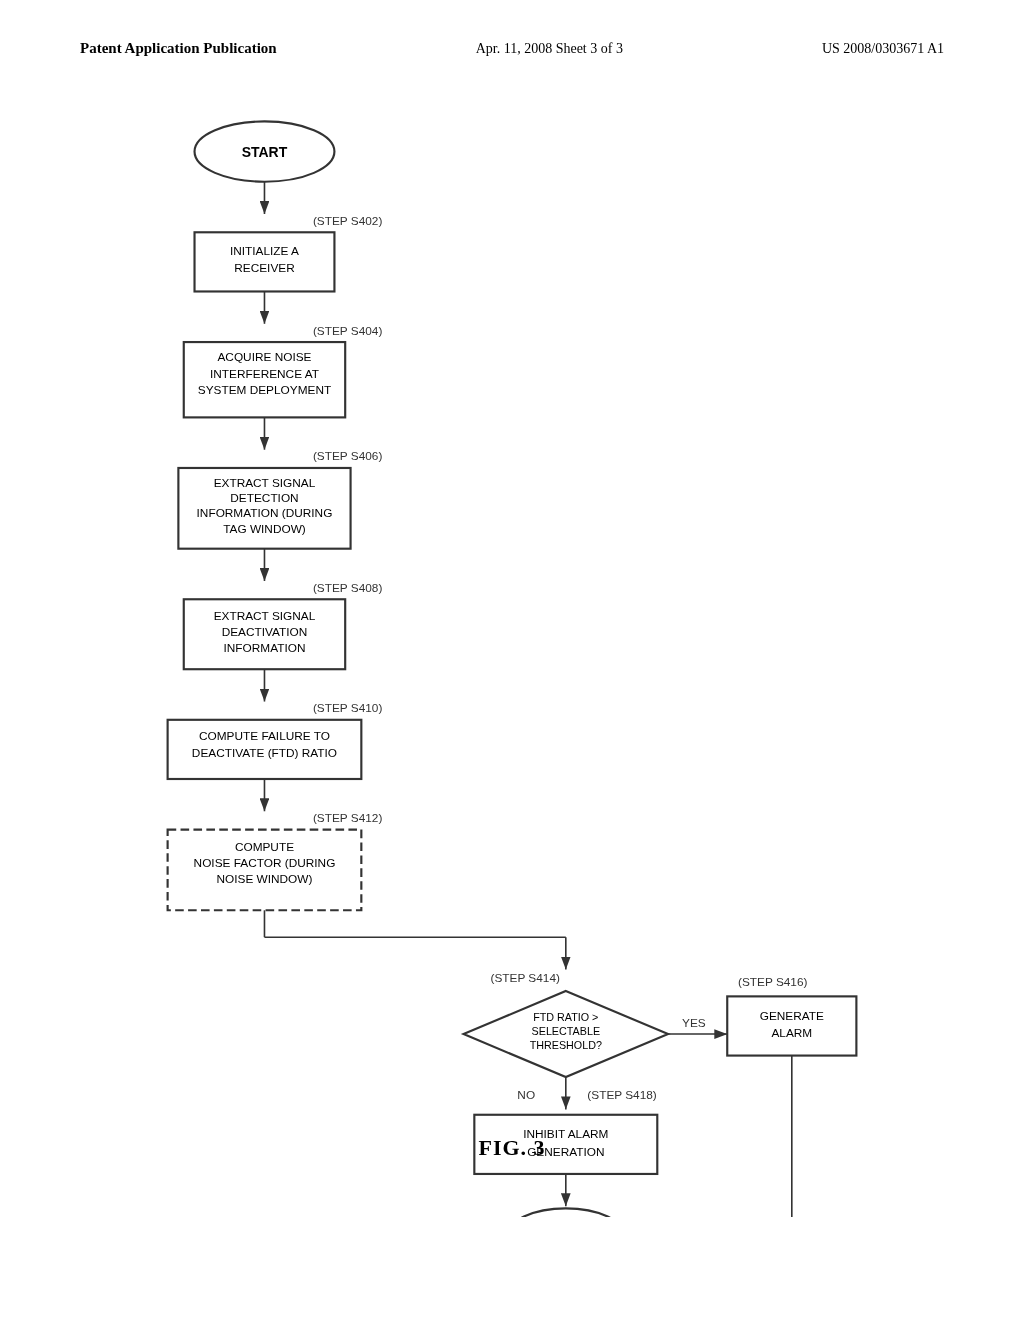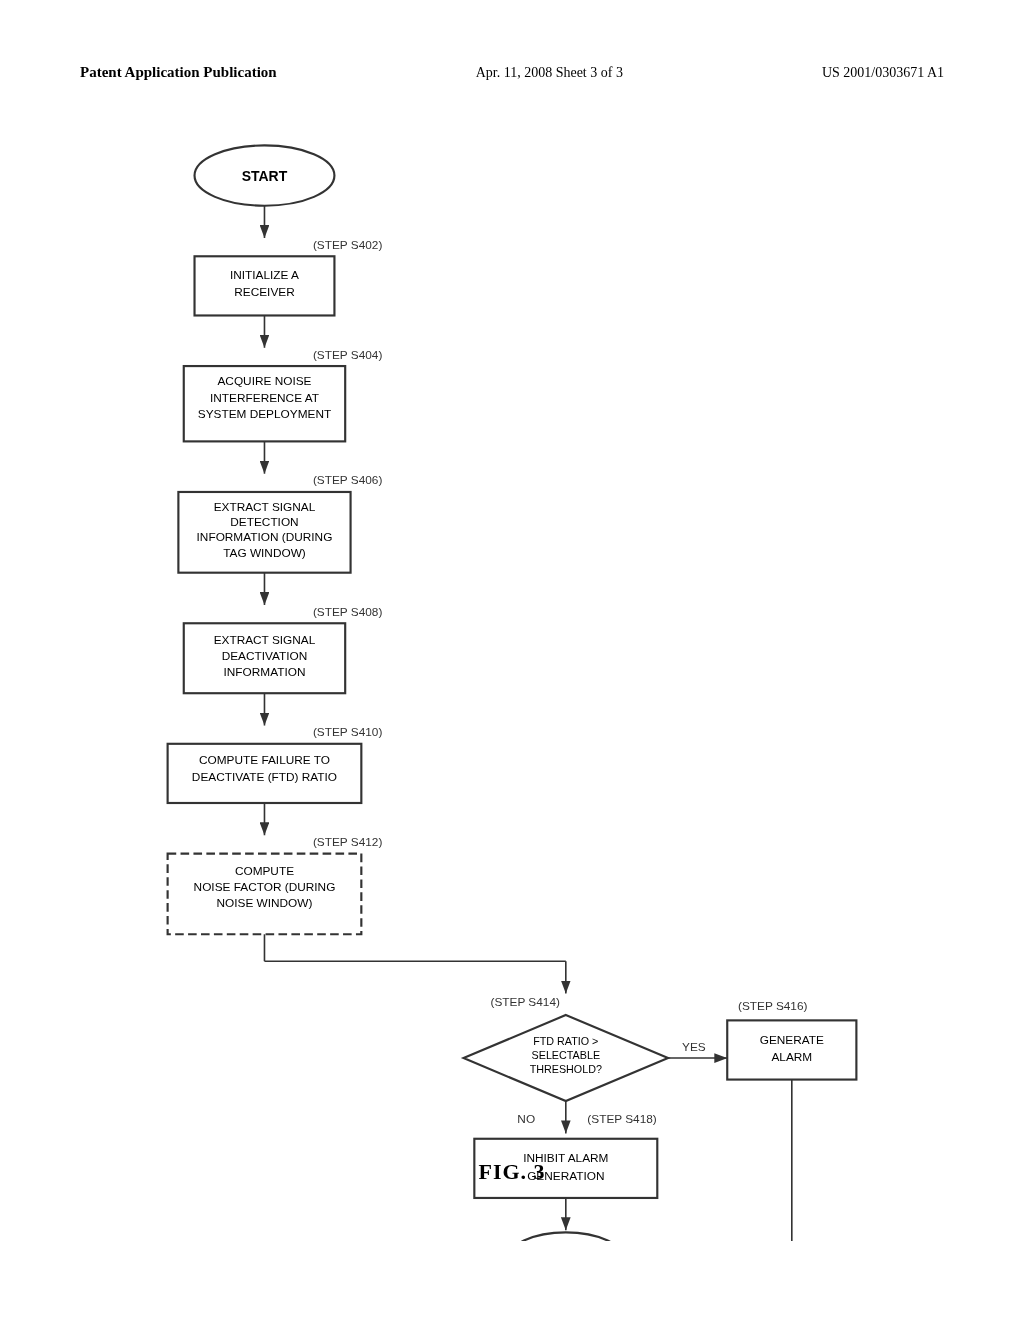--- a/index.html
+++ b/index.html
@@ -20,21 +20,20 @@
       padding: 0;
     }
 
     
     .header {
       display: flex;
       justify-content: space-between;
       align-items: center;
       padding: 40px 80px 20px 80px;
       border-bottom: none;
-      margin-top: 24px;
     }
     .header-left {
       font-weight: bold;
       font-size: 15px;
       font-family: 'Times New Roman', serif;
     }
     .header-center {
       font-size: 14px;
       font-family: 'Times New Roman', serif;
     }
@@ -71,21 +70,21 @@
       letter-spacing: 1px;
     }
   </style>
 </head>
 <body>
 
 <div class="page">
   <div class="header">
     <span class="header-left">Patent Application Publication</span>
     <span class="header-center">Apr. 11, 2008  Sheet 3 of 3</span>
-    <span class="header-right">US 2001/0303671 A1</span>
+    <span class="header-right">US 2008/0303671 A1</span>
   </div>
 
   <div class="flowchart-area">
     <svg class="flowchart" viewBox="0 0 900 1050" xmlns="http://www.w3.org/2000/svg">
       <defs>
         <marker id="arrowhead" markerWidth="8" markerHeight="6" refX="8" refY="3" orient="auto">
           <polygon points="0 0, 8 3, 0 6" fill="#333"></polygon>
         </marker>
         <marker id="arrowhead2" markerWidth="8" markerHeight="6" refX="0" refY="3" orient="auto">
           <polygon points="8 0, 0 3, 8 6" fill="#333"></polygon>

